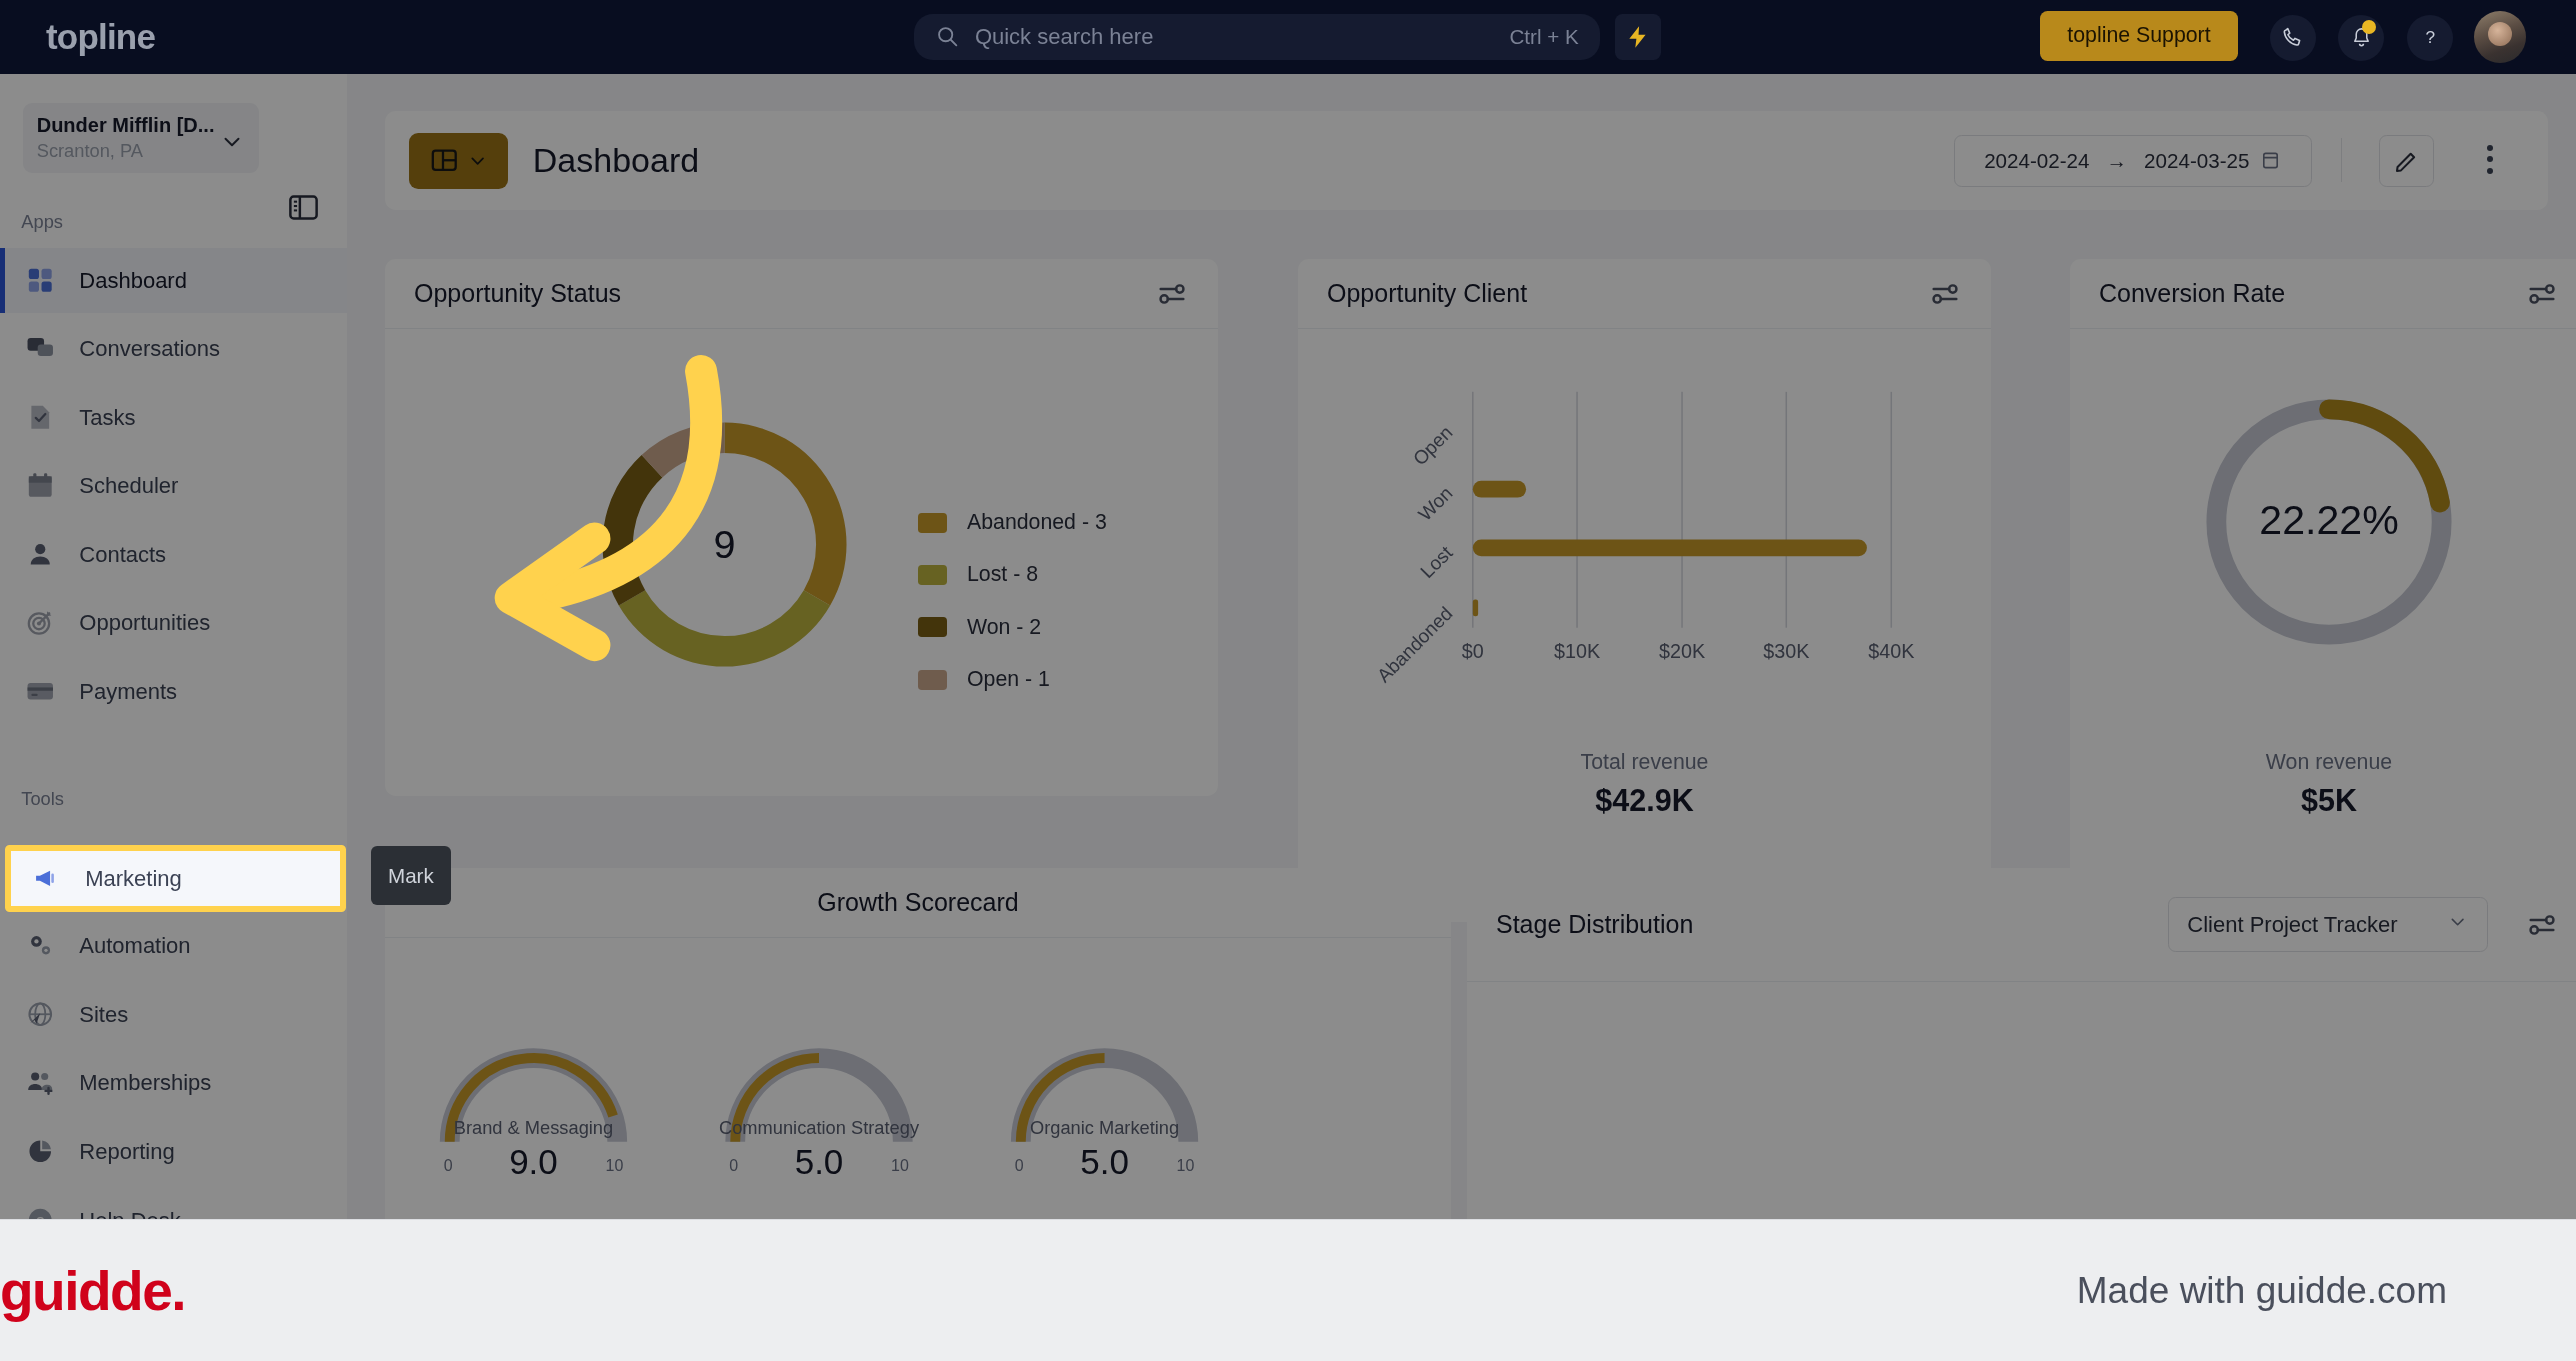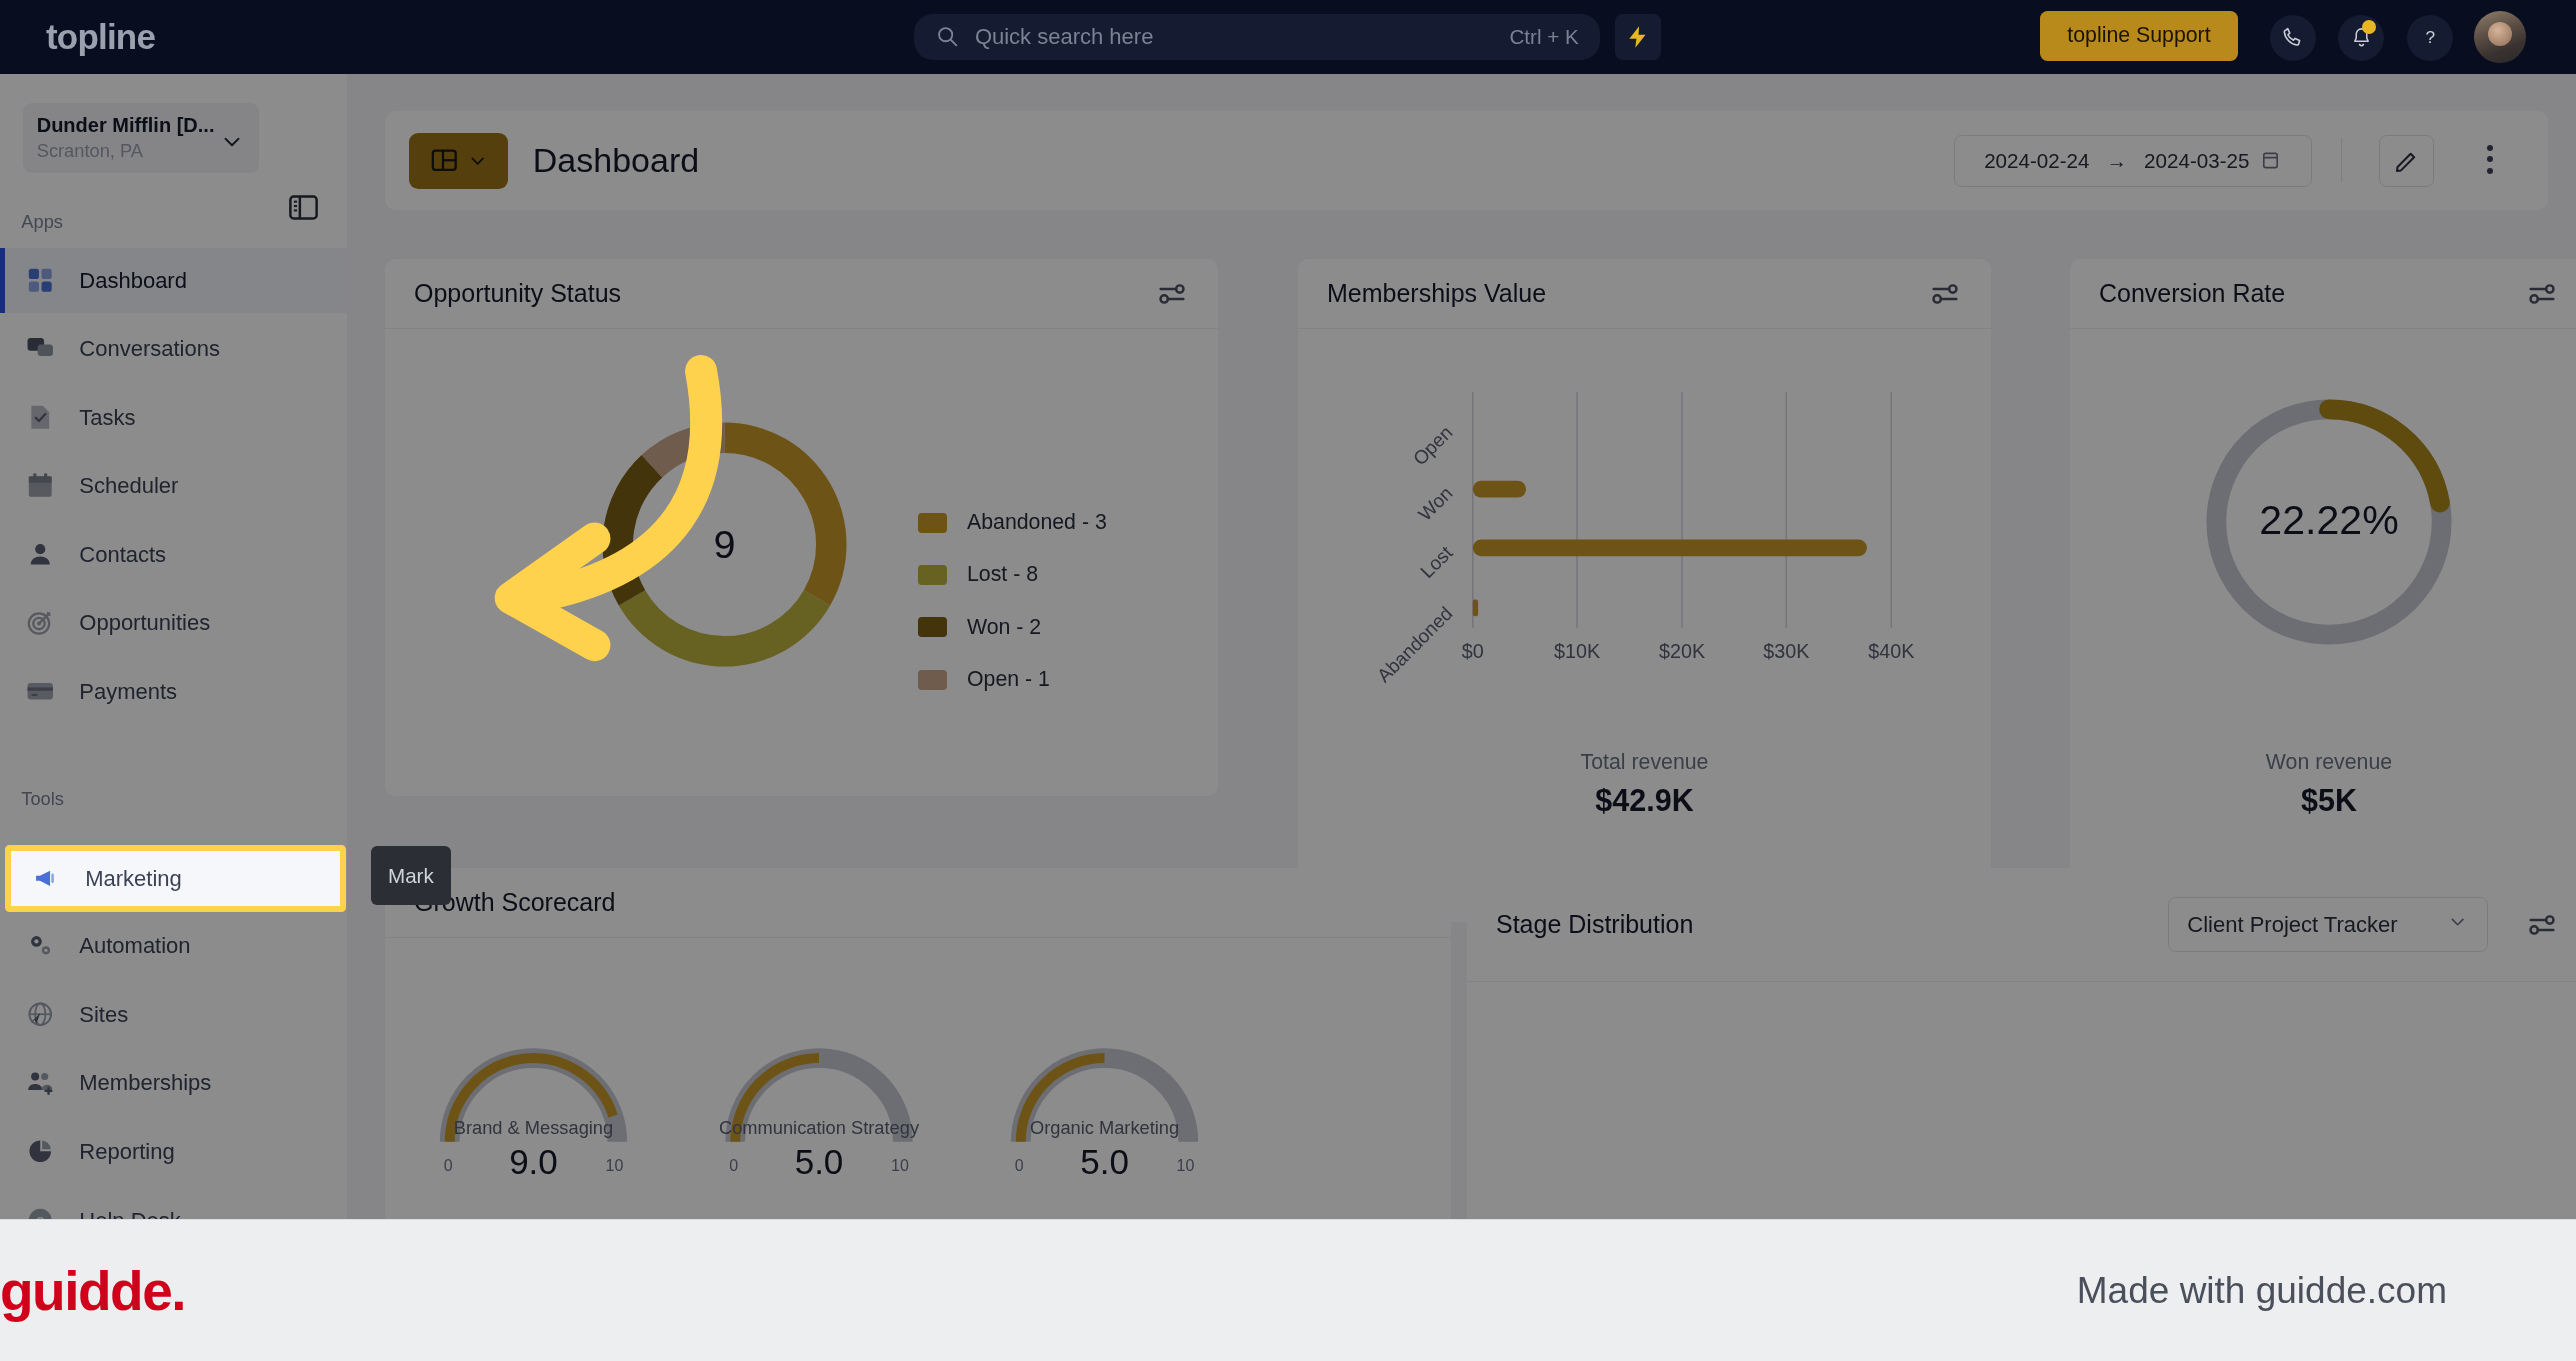--- a/index.html
+++ b/index.html
@@ -135,21 +135,21 @@
     position: absolute; right: 114px; top: 23.6px;
     width: 55px; height: 52px; border: 1.5px solid #dfe1e6; border-radius: 7.6px;
     display: flex; align-items: center; justify-content: center;
   }
   .kebab { position: absolute; right: 55px; top: 34px; display:flex; flex-direction:column; gap:5.3px; }
   .kebab i { display:block; width: 6.1px; height: 6.1px; border-radius: 50%; background: #3b4254; }
 
   .card { position: absolute; background: #fff; border-radius: 10.7px; }
   .card-head {
     height: 70px; border-bottom: 1.5px solid #eceef2;
-    display: flex; align-items: center; padding: 0 29px;
+    display: flex; align-items: center; padding: 0 29px; justify-content: center;
   }
   .card-title { font-size: 25px; font-weight: 500; color: #161a2b; }
   .card-tools { margin-left: auto; display: flex; align-items: center; gap: 37px; }
 
   .select-box {
     width: 320px; height: 55px; border: 1.5px solid #dfe1e6; border-radius: 7.6px;
     display: flex; align-items: center; padding: 0 18.3px;
     font-size: 22px; color: #2a2f3d;
   }
   .select-box span:last-child { margin-left: auto; }
@@ -519,21 +519,21 @@
         </div>
         <div class="legend-row">
           <span class="legend-sw" style="background:#caa88c"></span>
           <span class="legend-txt">Open - 1</span>
         </div>
       </div>
     </div>
 
     <div class="card" style="left:951px; top:185px; width:693px; height:663px;">
       <div class="card-head">
-        <div class="card-title">Memberships Value</div>
+        <div class="card-title">Opportunity Client</div>
         <div class="card-tools">
           <svg width="34" height="34" viewBox="0 0 24 24">
             <line x1="4" y1="8.5" x2="15" y2="8.5" stroke="#4b5162" stroke-width="1.7" stroke-linecap="round"></line>
             <circle cx="17.5" cy="8.5" r="2.6" fill="none" stroke="#4b5162" stroke-width="1.7"></circle>
             <line x1="9" y1="15.5" x2="20" y2="15.5" stroke="#4b5162" stroke-width="1.7" stroke-linecap="round"></line>
             <circle cx="6.5" cy="15.5" r="2.6" fill="none" stroke="#4b5162" stroke-width="1.7"></circle>
           </svg>
         </div>
       </div>
 

